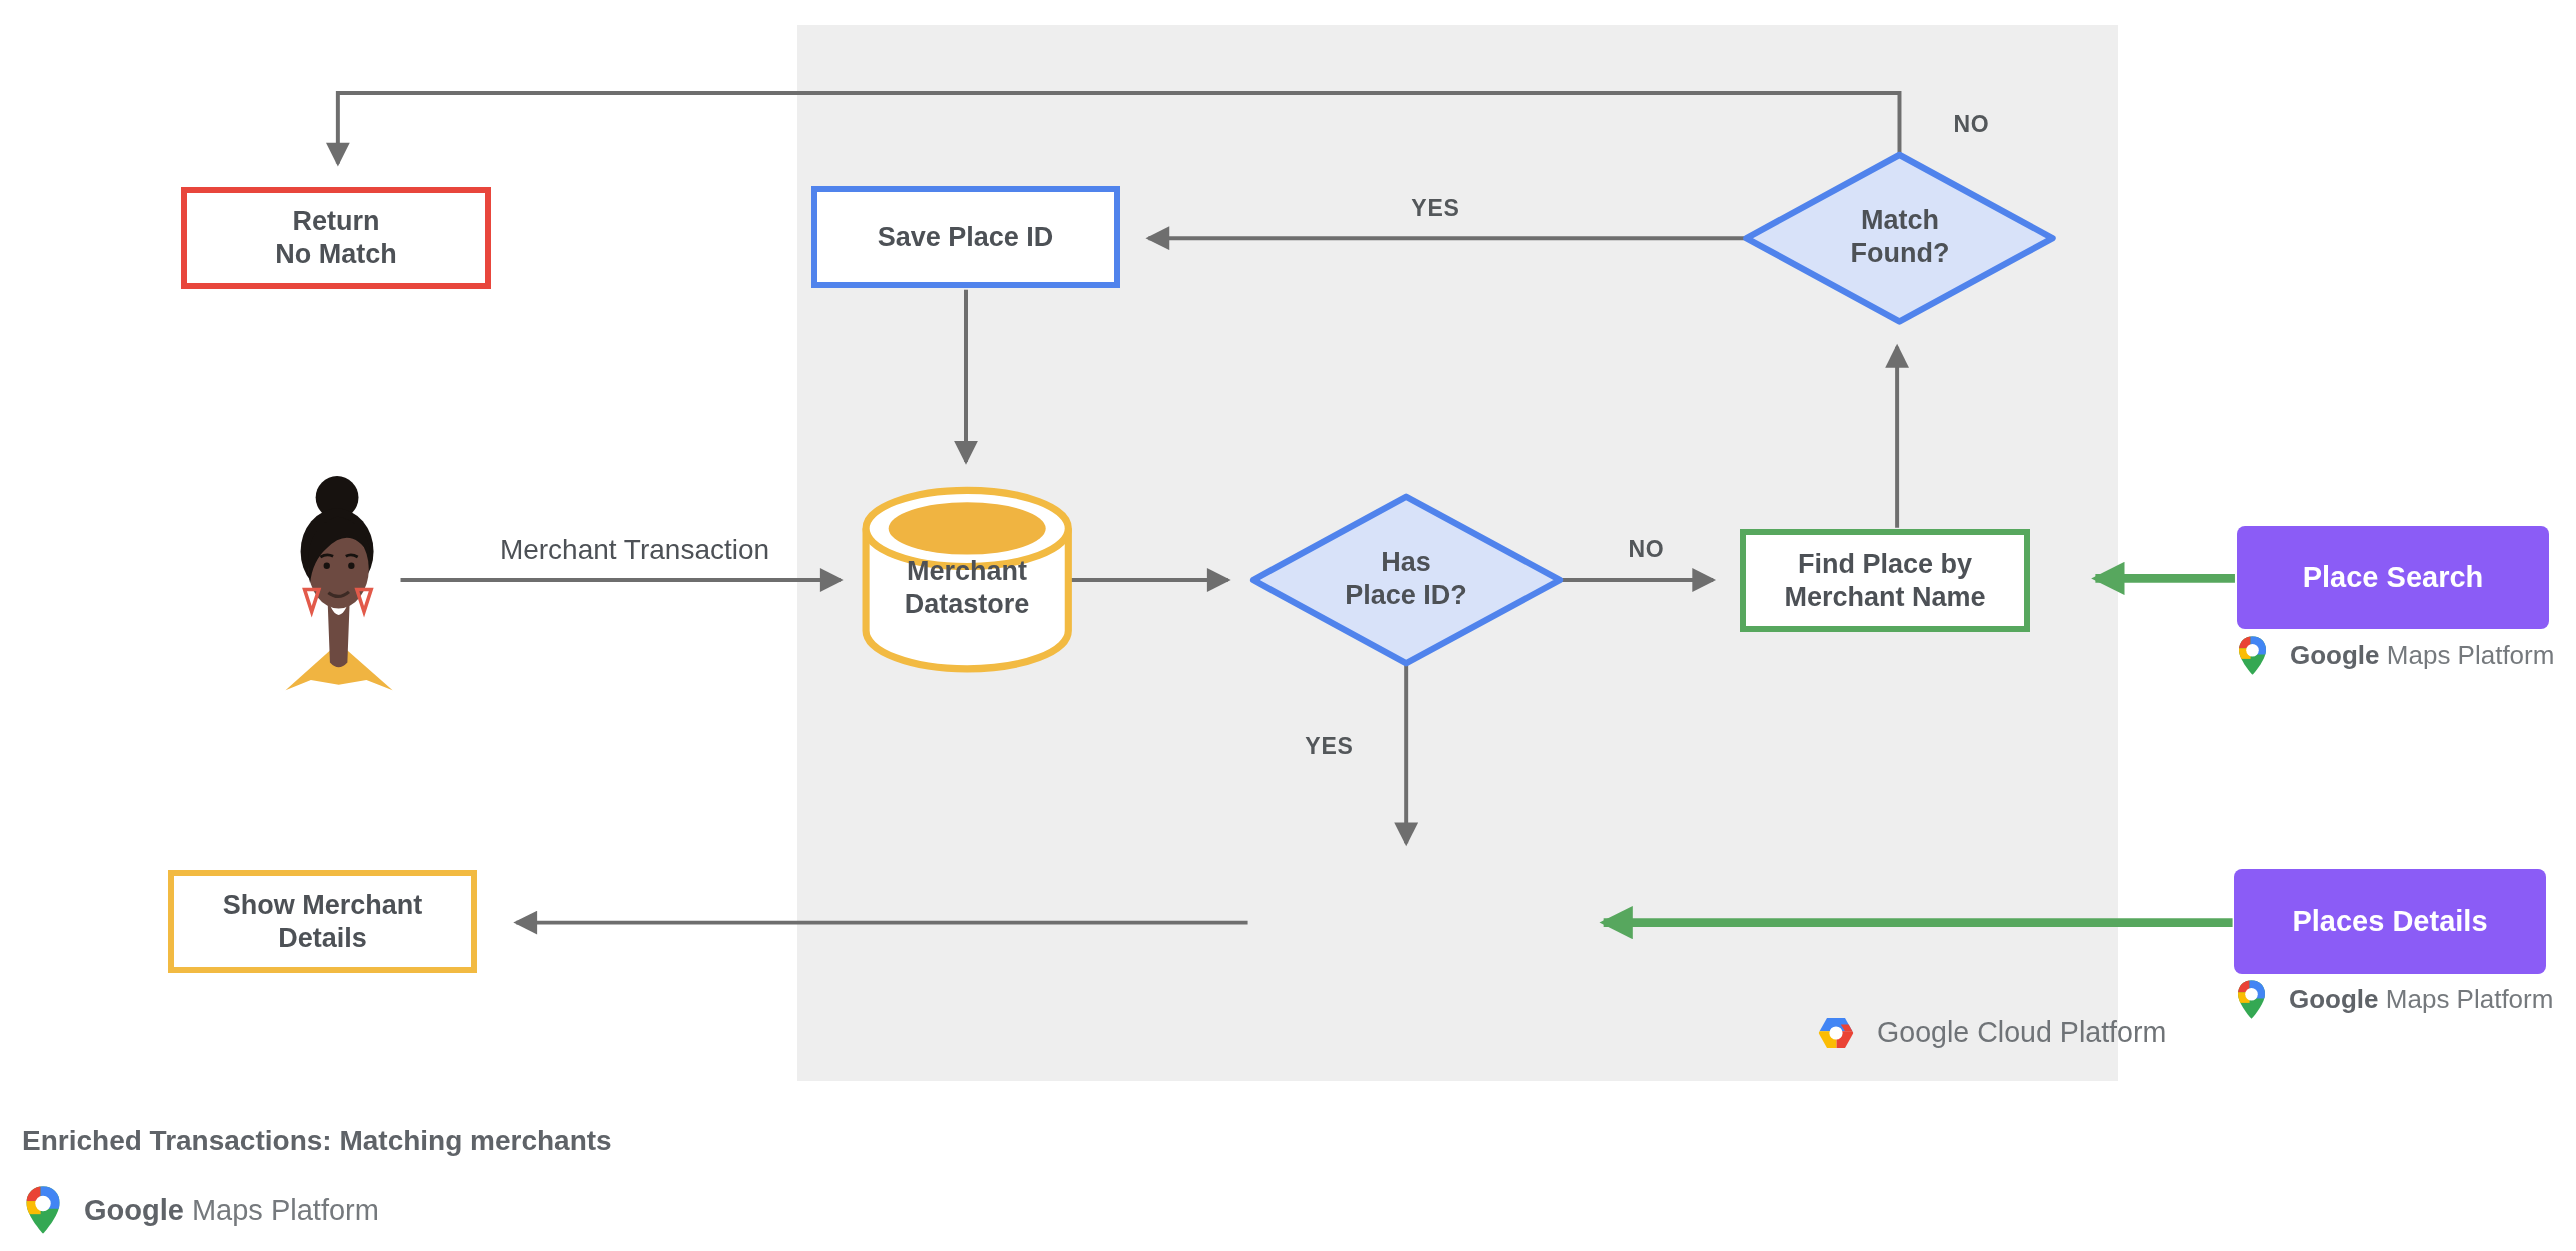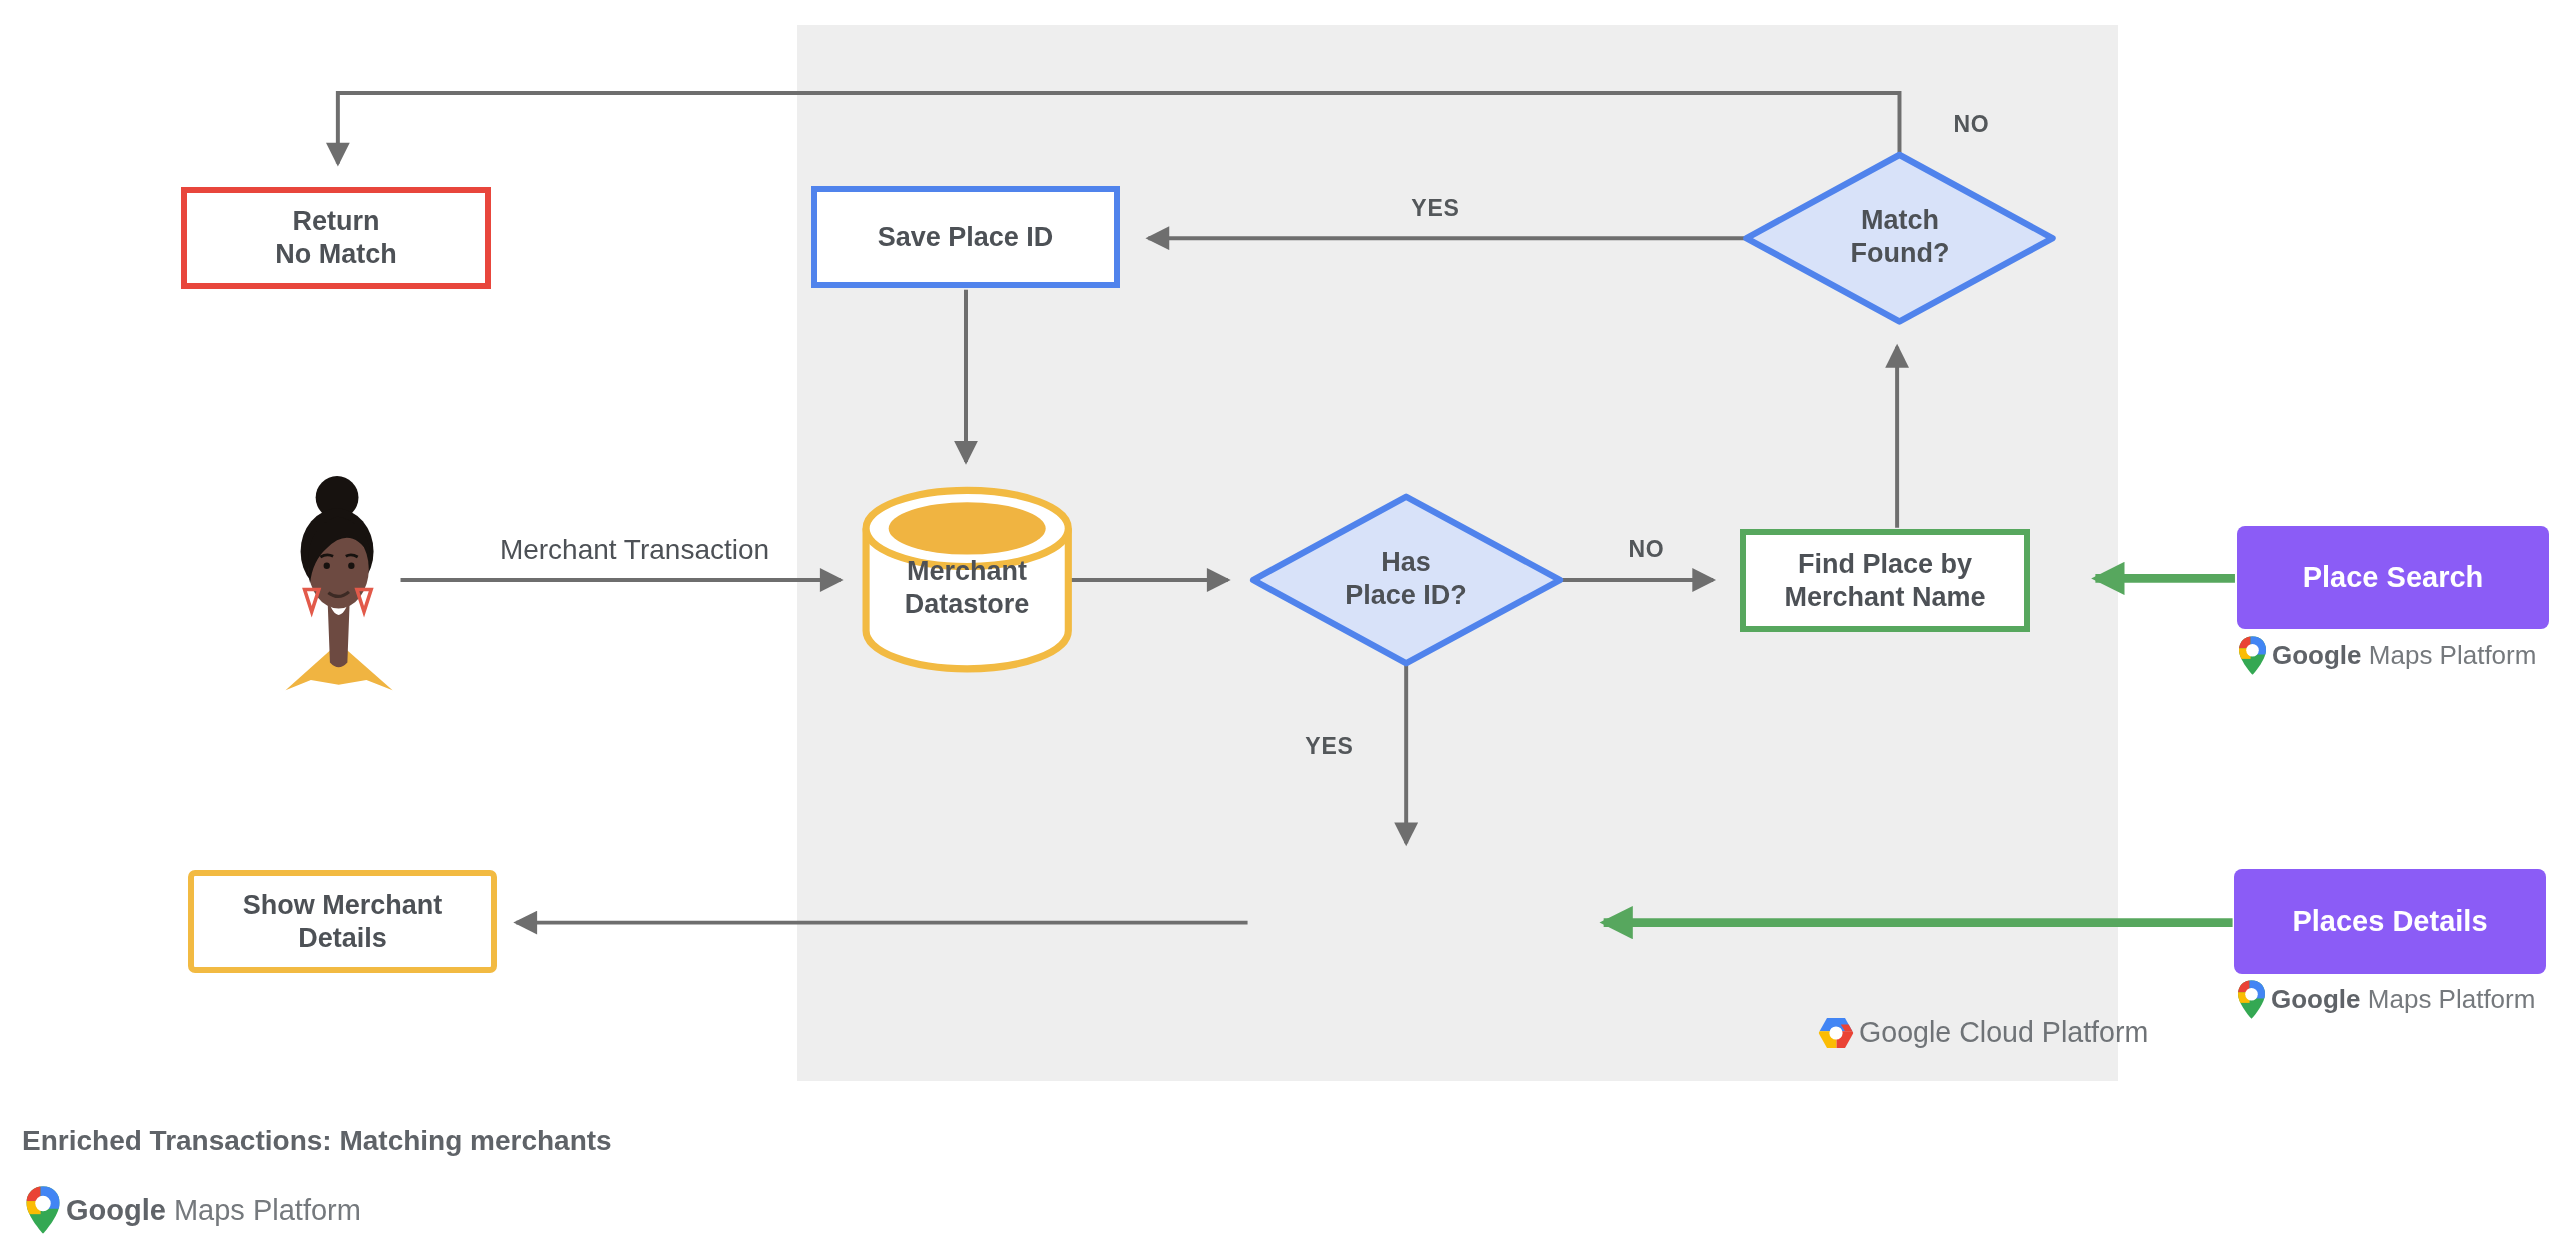--- a/index.html
+++ b/index.html
@@ -10,21 +10,21 @@
   .node{position:absolute;background:#ffffff;display:flex;align-items:center;justify-content:center;
         text-align:center;font-weight:700;font-size:27px;line-height:33px;color:#4d5156;box-sizing:border-box;}
   .node.red{border:6.3px solid #e8463c;}
   .node.blue{border:6.3px solid #5083ec;}
   .node.green{border:6.3px solid #57a75e;}
   .node.yellow{border:6.3px solid #f2ba42;}
   .node.solid{background:#8b5cf6;color:#ffffff;border:none;border-radius:8px;font-size:29px;}
   .dlabel{position:absolute;text-align:center;font-weight:700;font-size:27px;line-height:33px;color:#4d5156;}
   .edge-label{position:absolute;width:111px;text-align:center;font-weight:700;font-size:23px;color:#53575a;letter-spacing:0.8px;}
   .flow-label{position:absolute;text-align:center;font-weight:400;font-size:28px;color:#4d5156;}
-  .lockup{position:absolute;display:flex;align-items:center;gap:5px;}
+  .lockup{position:absolute;display:flex;align-items:center;gap:23px;}
   .lockup .brand{font-size:26px;color:#5f6368;white-space:nowrap;}
   .lockup .brand .g{font-weight:600;}
   .lockup .brand .rest{font-weight:400;color:#75797d;}
   .lockup.big .brand{font-size:29px;}
   .gcp .brand{font-size:28.6px;color:#6f7377;}
   .gcp .brand .g{font-weight:500;color:#6f7377;}
   .gcp .brand .rest{font-weight:400;color:#6f7377;}
   .title{position:absolute;left:22px;top:1125px;font-size:28px;font-weight:700;color:#5f6368;}
 </style>
 </head>
@@ -95,21 +95,21 @@
     <div><span>Return</span><br>
          <span>No Match</span></div>
   </div>
 
   <div class="node green" style="left:1740px;top:529px;width:290px;height:103px;">
     <div><span>Find Place by</span><br>
          <span>Merchant Name</span></div>
   </div>
 
 
-  <div class="node yellow" style="left:188px;top:870px;width:309px;height:103px;border-radius:7px;">
+  <div class="node yellow" style="left:168px;top:870px;width:309px;height:103px;">
     <div><span>Show Merchant</span><br>
          <span>Details</span></div>
   </div>
 
   <div class="node solid" style="left:2237px;top:526px;width:312px;height:103px;">
     <span>Place Search</span>
   </div>
 
   <div class="node solid" style="left:2234px;top:869px;width:312px;height:105px;">
     <span>Places Details</span>

